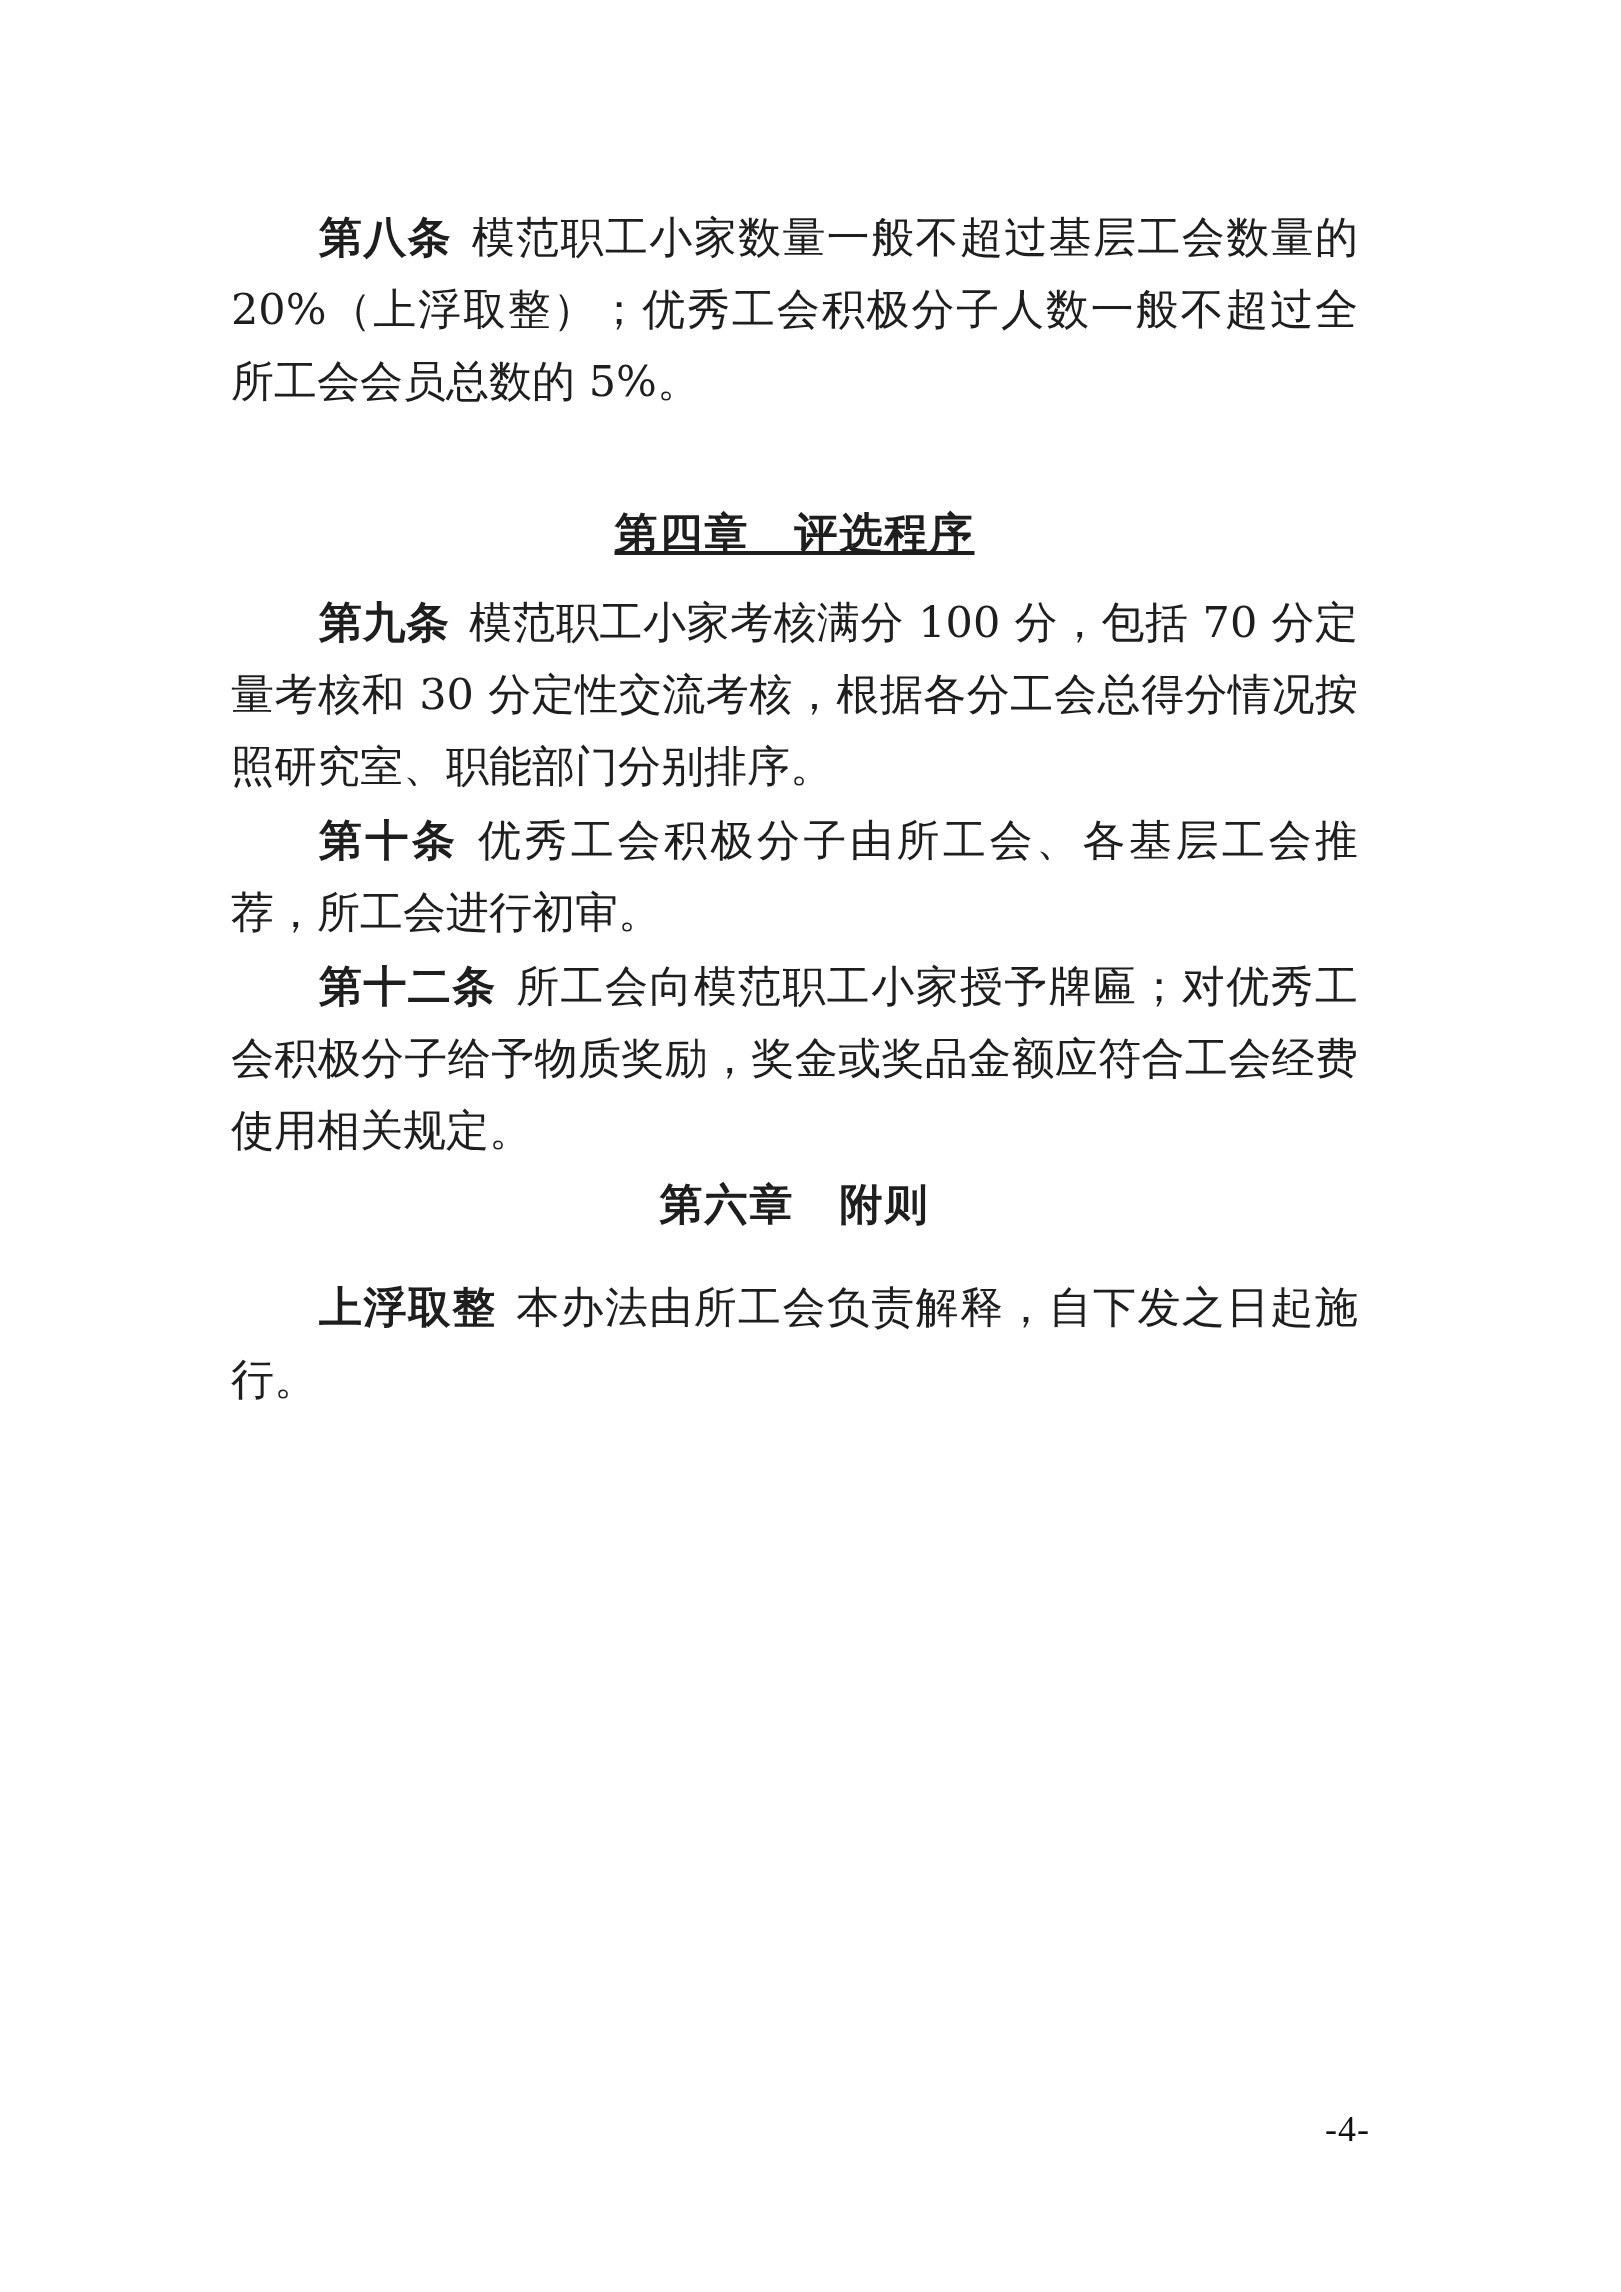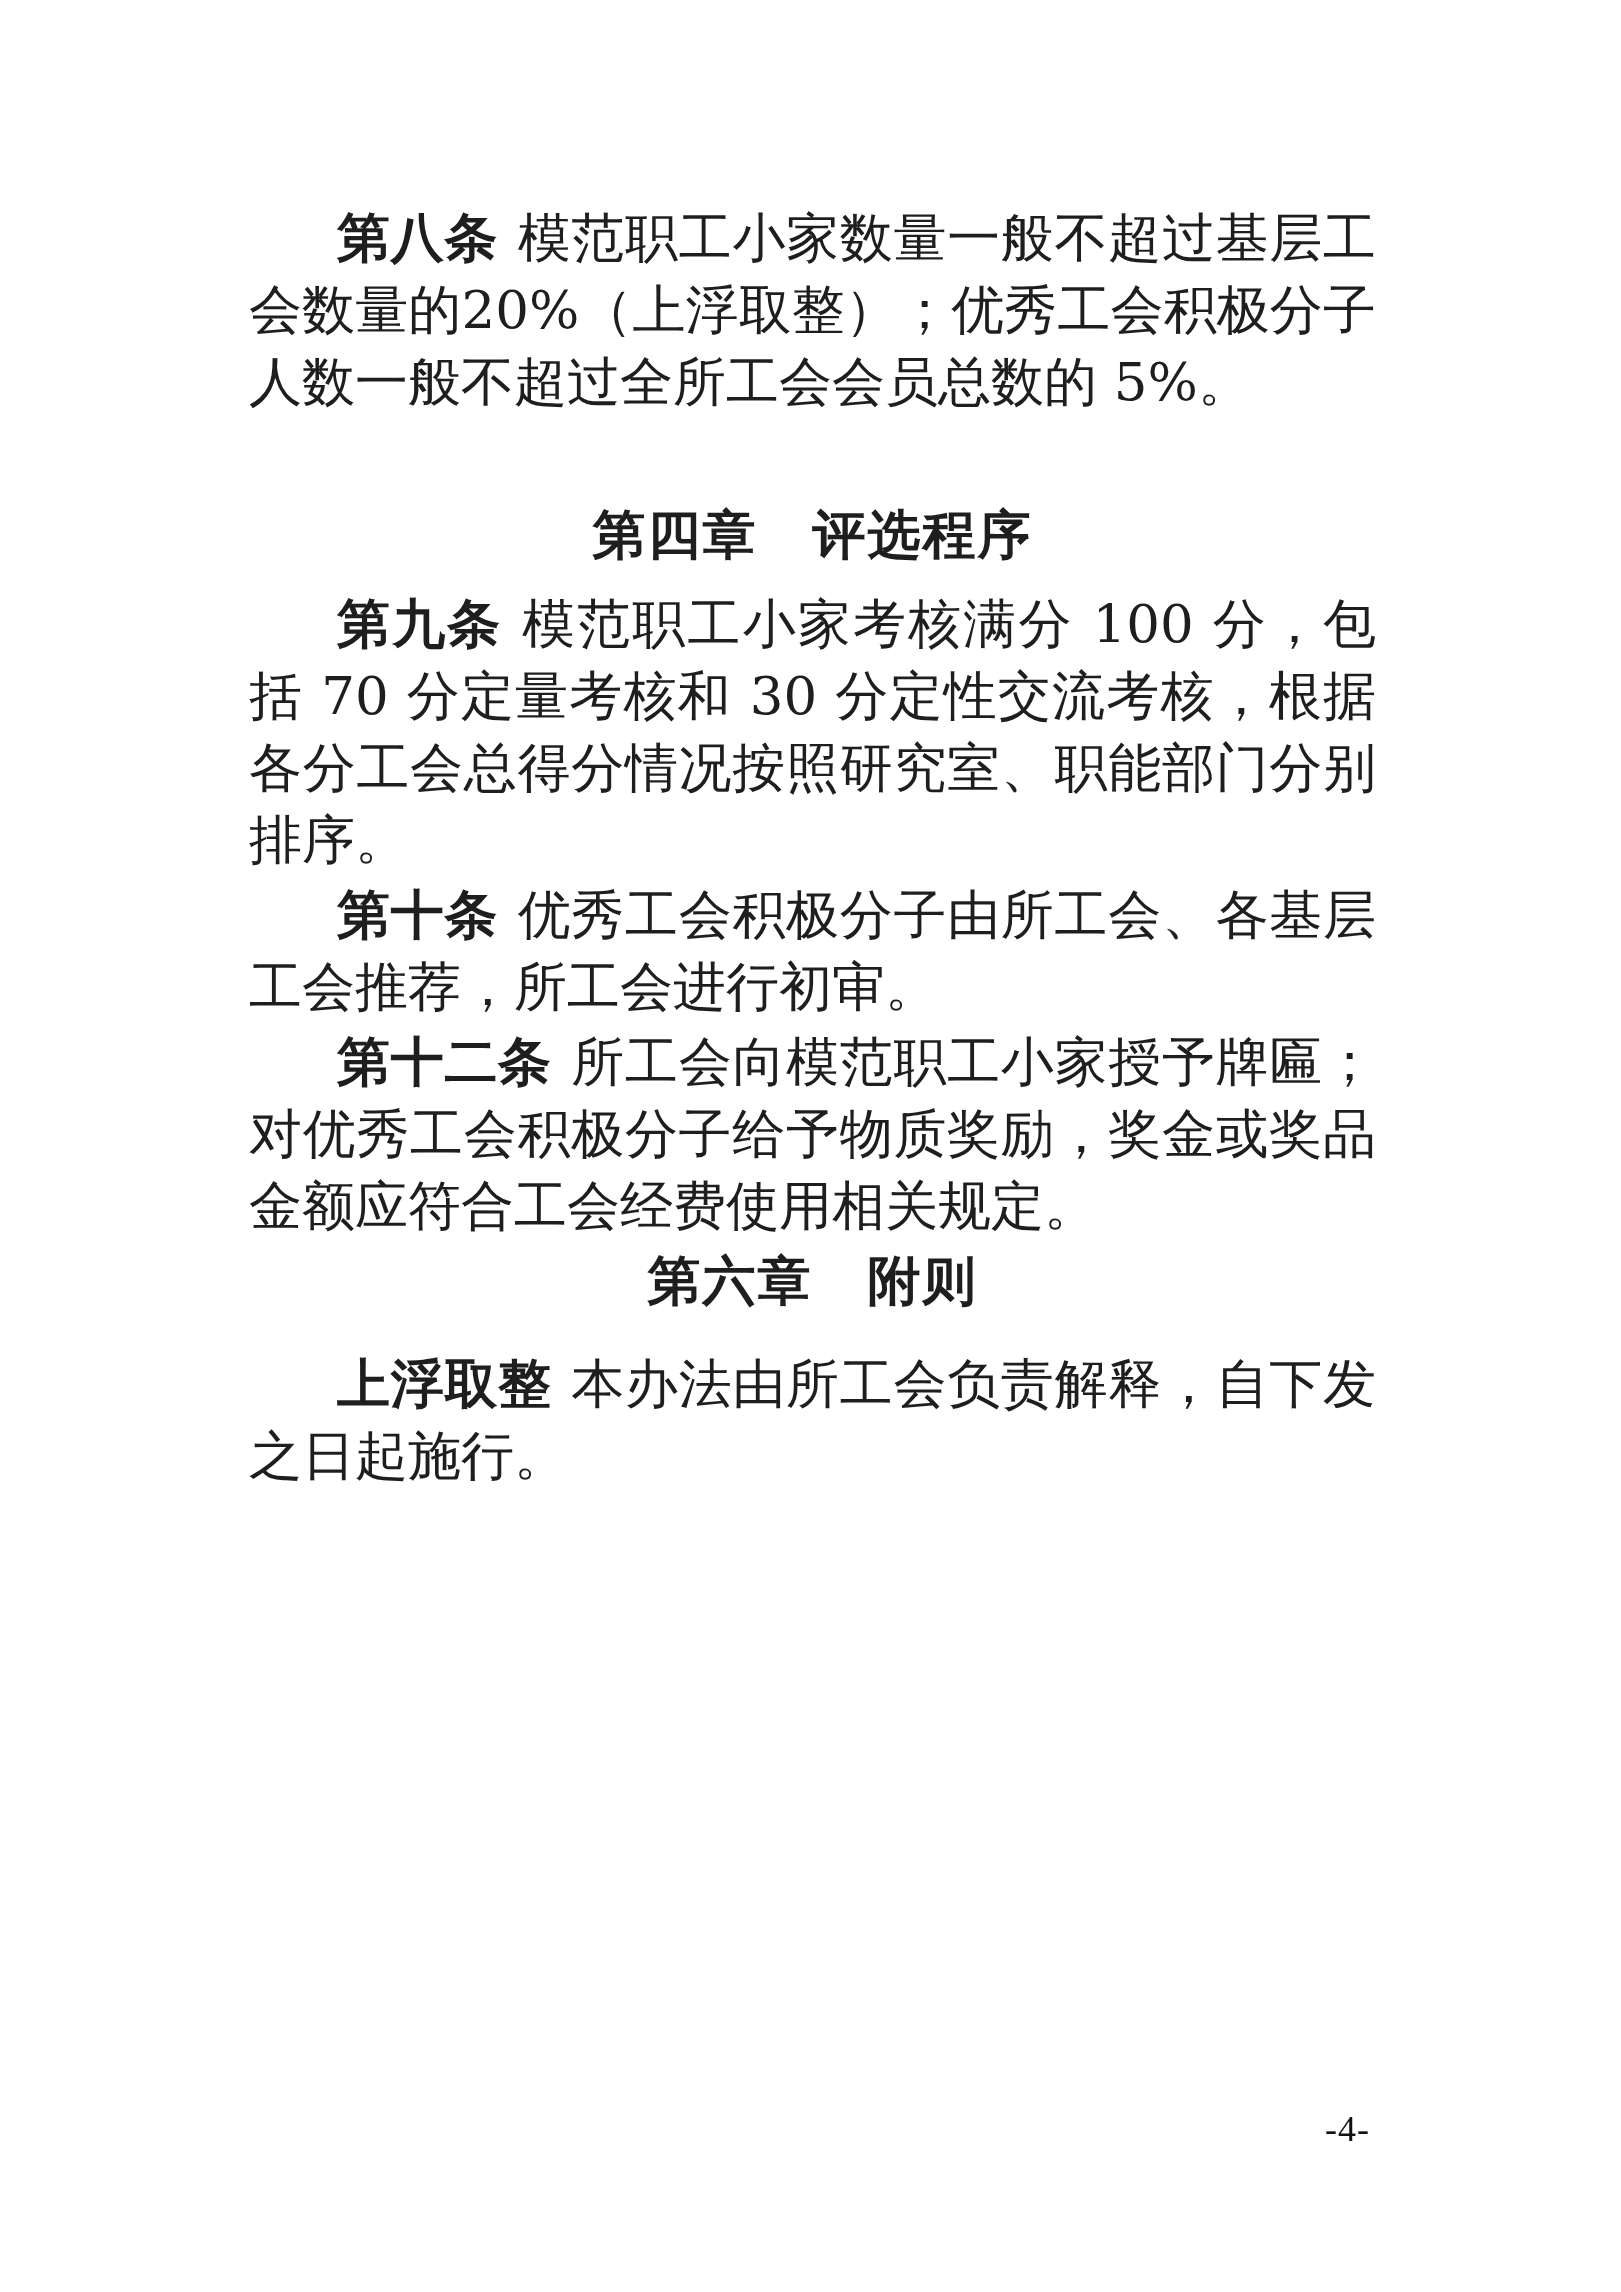--- a/index.html
+++ b/index.html
@@ -11,43 +11,43 @@
     position: relative;
     width: 1621px;
     height: 2293px;
     background: #ffffff;
     color: #1e1e1e;
     font-family: "DejaVu Serif", "Liberation Serif", serif;
     overflow: hidden;
   }
   .content {
     position: absolute;
-    left: 249px;
+    left: 231px;
     top: 199px;
     width: 1127px;
-    font-size: 53px;
+    font-size: 43px;
     line-height: 72px;
     text-align: justify;
   }
   .article {
     margin: 2px 0;
     text-indent: 88px;
   }
   .article .label {
     font-weight: bold;
     margin-right: 19.6px;
   }
   .chapter {
     margin: 0;
     text-indent: 0;
     text-align: center;
     font-weight: bold;
     letter-spacing: 2px;
   }
-  .chapter.ch4 { margin-top: 80px; margin-bottom: 16.7px; }
+  .chapter.ch4 { margin-top: 80px; margin-bottom: 16.7px; text-decoration: underline; }
   .chapter.ch5 { margin-top: 0px;  margin-bottom: 15.7px; }
   .chapter.ch6 { margin-top: 2px;  margin-bottom: 31px; }
   .page-number {
     position: absolute;
     left: 1325px;
     top: 2109px;
     font-size: 36px;
     line-height: 41px;
     color: #111111;
     letter-spacing: 1px;

